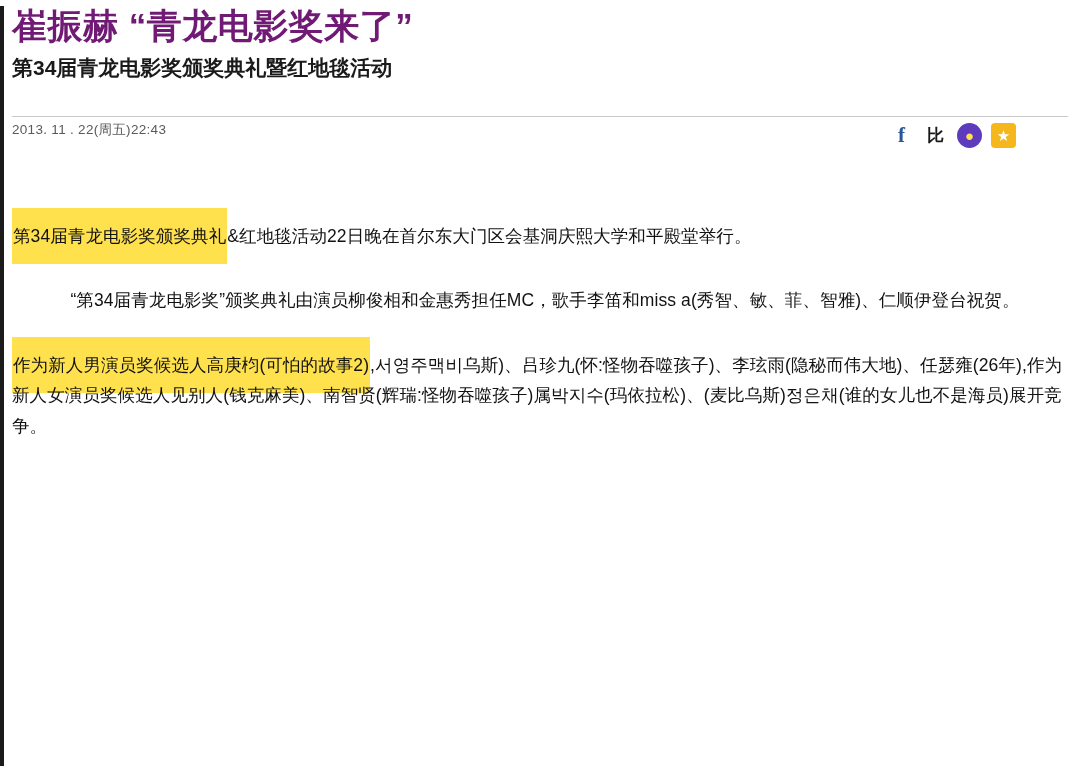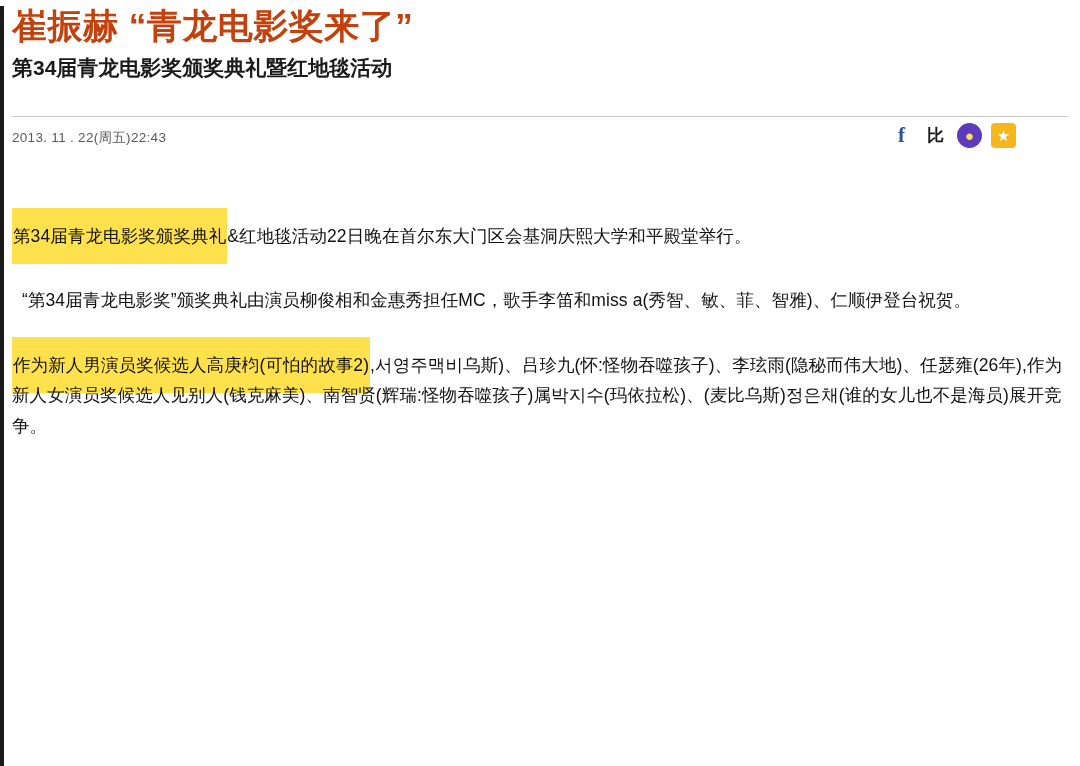--- a/index.html
+++ b/index.html
@@ -28,41 +28,41 @@
     width: 4px;
     height: 766px;
     background: #1b1b1b;
   }
   .headline {
     font-size: 35px;
     font-weight: bold;
     line-height: 1.15;
     letter-spacing: 0.5px;
     margin: 6px 0 0 0;
-    color: #c2410c;
+    color: #701a75;
   }
   .subheadline {
     font-size: 21px;
     font-weight: bold;
     line-height: 1.3;
     margin: 8px 0 8px 0;
     color: #1a1a1a;
   }
   .meta-rule {
     margin-top: 34px;
     border-top: 1px solid #c9c9c9;
   }
   .meta-row {
     position: relative;
     height: 46px;
   }
   .timestamp {
     position: absolute;
     left: 0;
-    top: 12px;
+    top: 4px;
     font-size: 13.5px;
     color: #5a5a5a;
     letter-spacing: 0.3px;
   }
   .share-icons {
     position: absolute;
     right: 52px;
     top: 6px;
     display: flex;
     align-items: center;
@@ -102,21 +102,21 @@
   .hl {
     background: #ffe14d;
     padding: 18px 1px;
     box-decoration-break: clone;
     -webkit-box-decoration-break: clone;
   }
   .indent {
     padding-left: 10px;
   }
   .gap-lg { margin-bottom: 44px; }
-  .gap-xl { margin-bottom: 52px; }
+  .gap-xl { margin-bottom: 52px; text-align: center; }
 </style>
 </head>
 <body>
 
 <div class="page">
   <div class="left-rule"></div>
 
   <h1 class="headline">崔振赫 “青龙电影奖来了”</h1>
   <h2 class="subheadline">第34届青龙电影奖颁奖典礼暨红地毯活动</h2>
 

